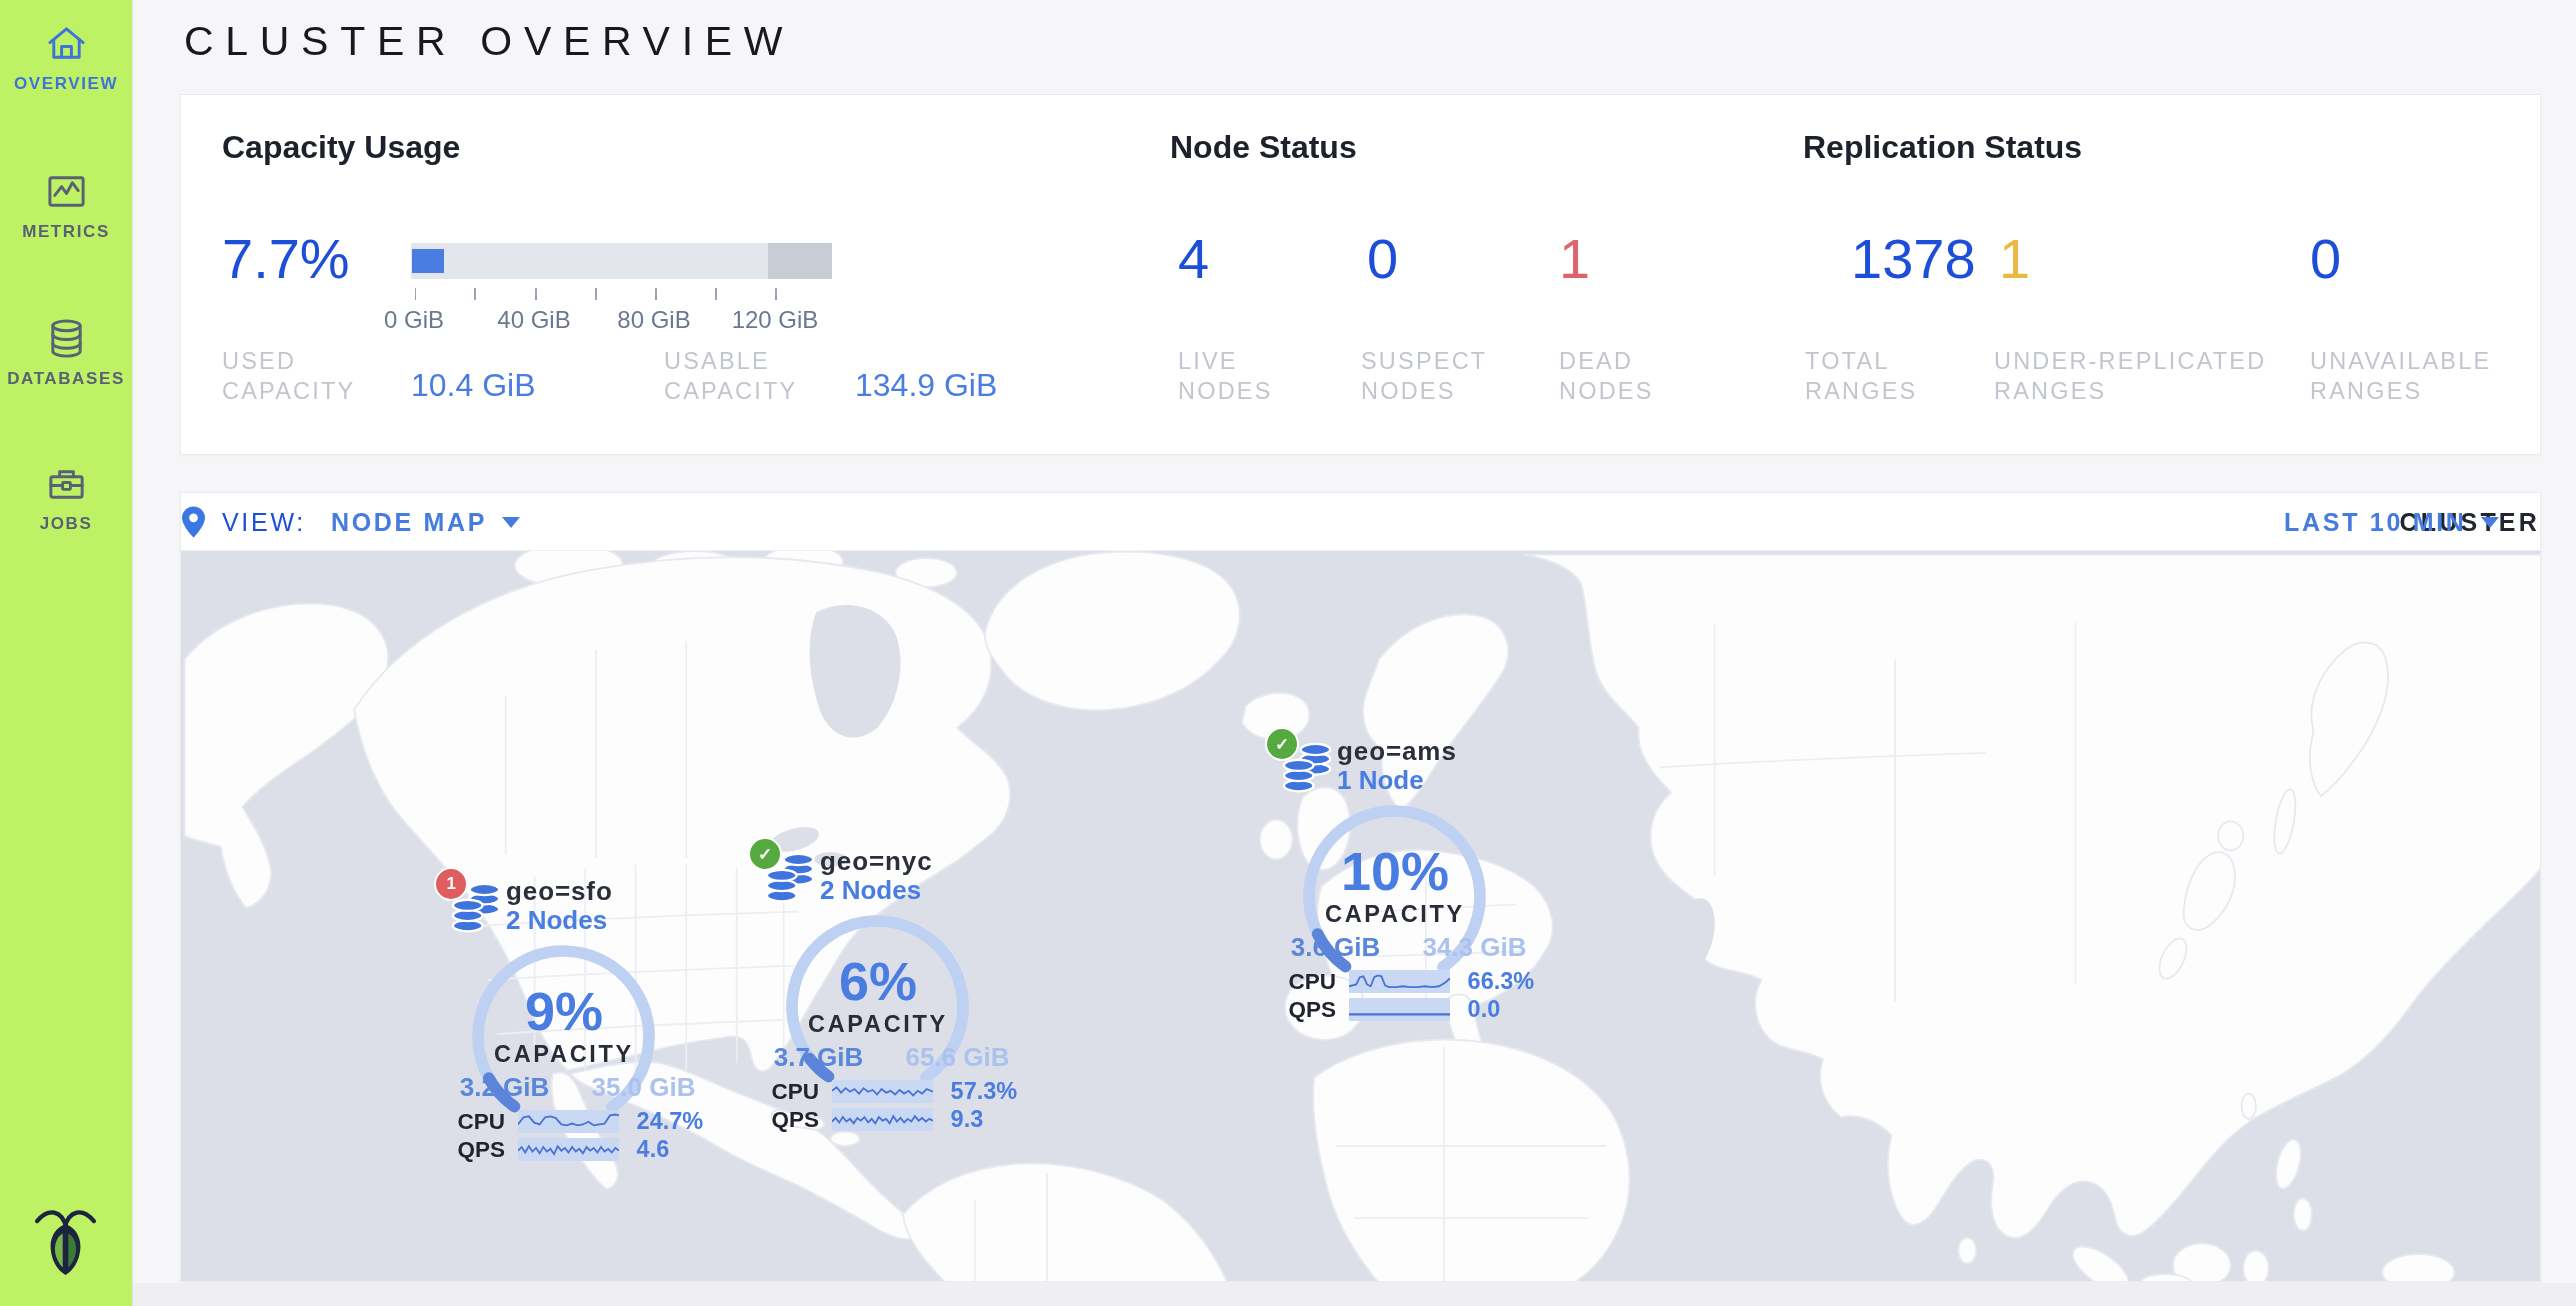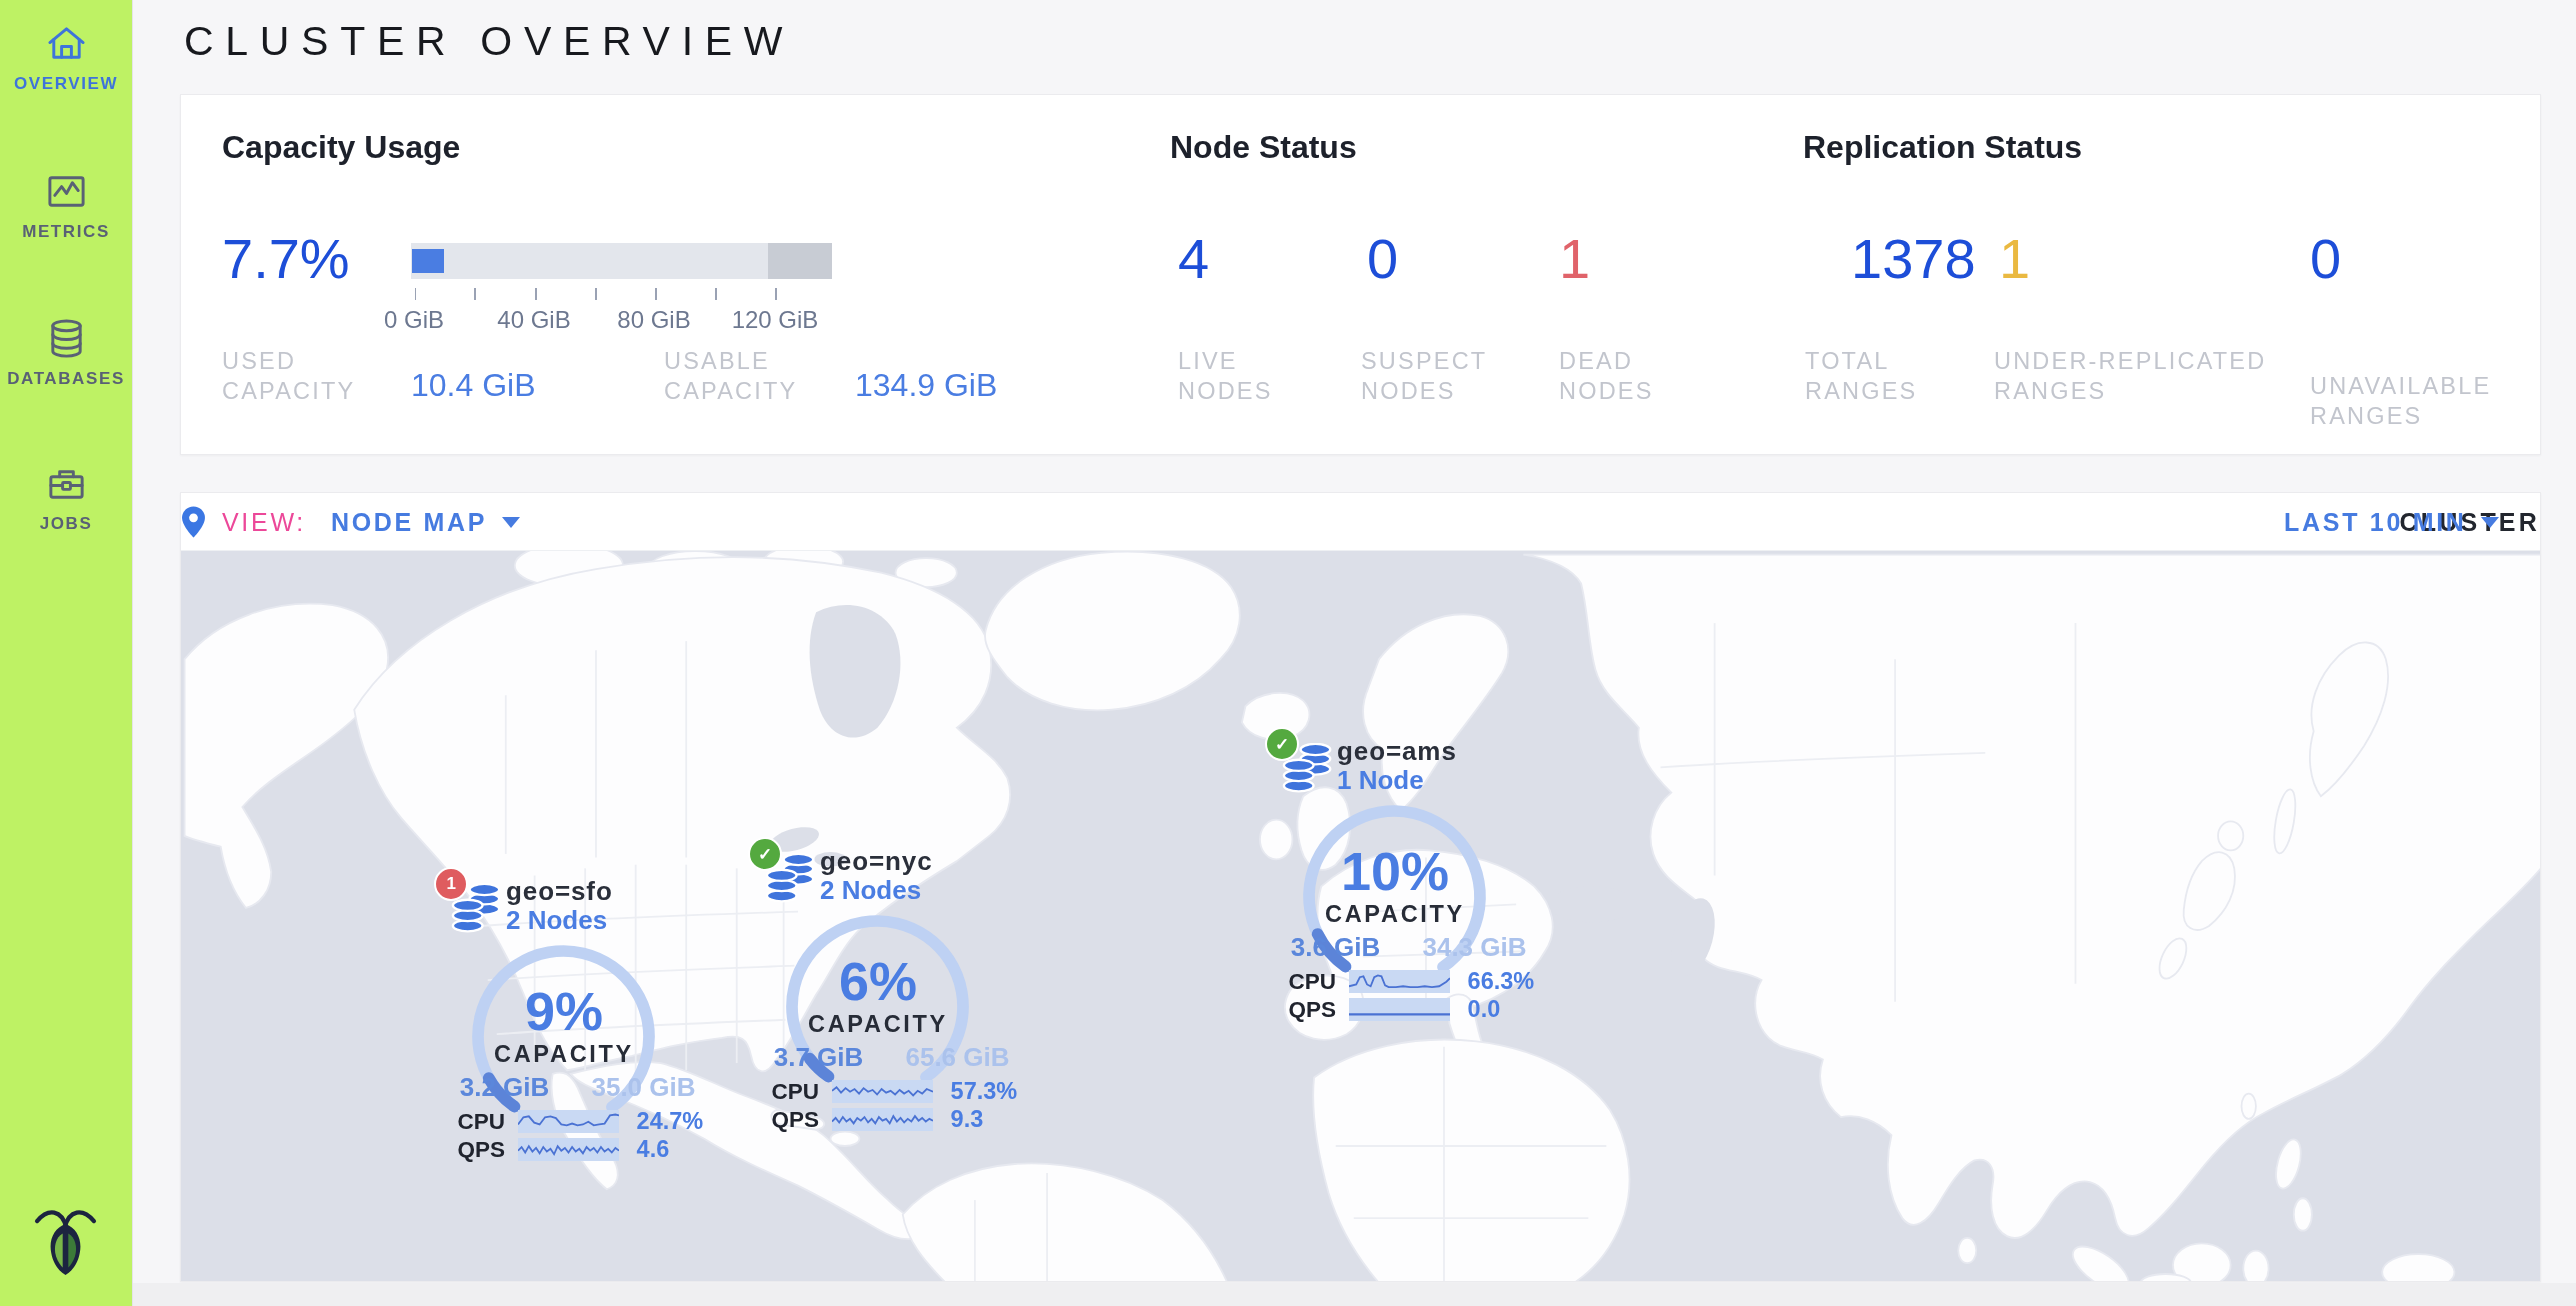--- a/index.html
+++ b/index.html
@@ -37,21 +37,21 @@
   .captrack { position:absolute; left:0; top:0; width:421px; height:36px; background:#e3e6ec; }
   .capdark { position:absolute; left:357px; top:0; width:64px; height:36px; background:#c8ccd4; }
   .capblue { position:absolute; left:0.9px; top:6.3px; width:32px; height:23.5px; background:#4a7de2; }
   .tick { position:absolute; top:45px; width:1.8px; height:11.7px; background:#9aa2b4; }
   .tick-label { position:absolute; top:63px; width:108px; text-align:center; font-size:24px; color:#6d7890; }
 
   
   .map-card { left:180px; top:492px; width:2361px; height:790px; overflow:hidden; }
   .viewbar { position:absolute; left:0; top:0; width:100%; height:58px; background:#ffffff; border-bottom:0.9px solid #eef0f3; }
   .viewbar .left { position:absolute; left:41px; top:0; height:58px; display:flex; align-items:center; cursor:pointer; }
-  .view-label { font-size:25px; letter-spacing:2.7px; color:#ec4899; }
+  .view-label { font-size:25px; letter-spacing:2.7px; color:#1d4ed8; }
   .view-value { margin-left:25px; font-size:25px; letter-spacing:2.7px; font-weight:600; color:#467be0; }
   .caret { width:0; height:0; border-left:9px solid transparent; border-right:9px solid transparent; border-top:11.7px solid #467be0; margin-left:14.4px; }
   .viewbar .center { position:absolute; left:0; right:0; top:0; height:58px; display:flex; align-items:center; justify-content:space-between; cursor:pointer; }
   .breadcrumb-text { margin-left:10.8px; font-size:25px; letter-spacing:3.2px; font-weight:600; color:#22262e; }
   .viewbar .right { position:absolute; right:41px; top:0; height:58px; display:flex; align-items:center; cursor:pointer; }
   .time-value { font-size:25px; letter-spacing:2.7px; font-weight:600; color:#467be0; }
 
   .map-region { position:absolute; left:0; top:58px; width:2360px; height:732px; }
   .worldmap { position:absolute; left:0; top:0; }
 
@@ -193,21 +193,21 @@
     <div class="bignum yellow" style="left:1818px;">1</div>
     <div class="bignum" style="left:2129px;">0</div>
     <div class="stat-label" style="left:1624px;">
       <div>TOTAL</div>
         <div>RANGES</div>
     </div>
     <div class="stat-label" style="left:1813px;">
       <div>UNDER-REPLICATED</div>
         <div>RANGES</div>
     </div>
-    <div class="stat-label" style="left:2129px;margin-top:25px;">
+    <div class="stat-label" style="left:2129px;">
       <div>UNAVAILABLE</div>
         <div>RANGES</div>
     </div>
   </div>
 
   <div class="card map-card">
 
     <div class="viewbar">
       <div class="left">
         <span class="view-label">VIEW:</span>

